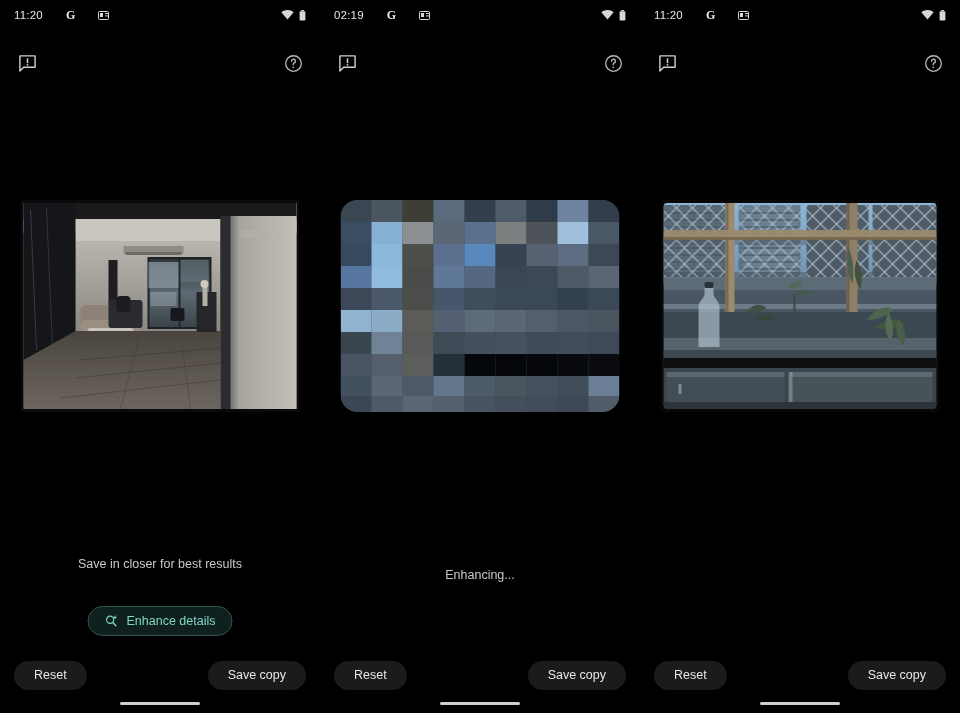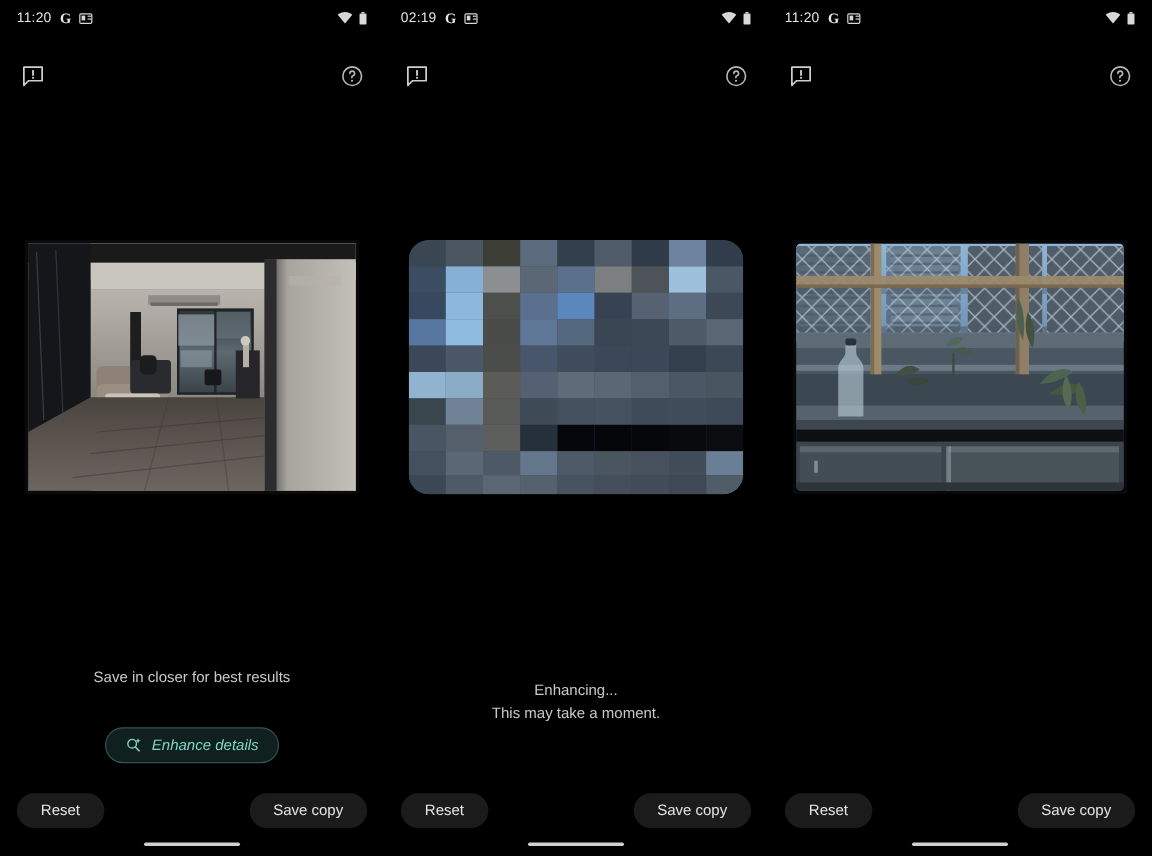--- a/index.html
+++ b/index.html
@@ -23,21 +23,21 @@
     overflow: hidden;
   }
 
   
   .statusbar {
     position: absolute; top: 0; left: 0;
     width: 320px; height: 30px;
     display: flex; align-items: center;
     padding: 0 14px;
   }
-  .sb-left { display: flex; align-items: center; gap: 7px; }
+  .sb-left { display: flex; align-items: center; gap: 23px; }
   .sb-time {
     color: #e6e6e6; font-size: 11.5px; letter-spacing: .2px;
   }
   .sb-g {
     color: #e8e8e8; font-size: 12px; font-weight: bold;
     font-family: "Liberation Serif", serif;
     line-height: 1;
   }
   .sb-card {
     width: 11px; height: 9px;
@@ -110,21 +110,20 @@
     height: 30px;
     display: inline-flex; align-items: center; gap: 8px;
     padding: 0 16px;
     border: 1px solid #2f5550;
     border-radius: 16px;
     background: #10201f;
     color: #7fd6c5;
     font-size: 12.5px;
     white-space: nowrap;
     cursor: pointer;
-    font-style: italic;
   }
   .enhance-btn svg { display: block; flex: 0 0 auto; }
 
   
   .actionbar {
     position: absolute;
     bottom: 23px; left: 0;
     width: 320px; height: 30px;
     display: flex; align-items: center;
     justify-content: space-between;
@@ -445,21 +444,20 @@
           <rect x="155" y="196" width="31" height="16" fill="#444f5b"></rect>
           <rect x="186" y="196" width="31" height="16" fill="#424d59"></rect>
           <rect x="217" y="196" width="31" height="16" fill="#3e4955"></rect>
           <rect x="248" y="196" width="31" height="16" fill="#505c68"></rect>
         </g>
       </svg>
     </div>
 
     <div class="hint double">
       <span>Enhancing...</span>
-      <span class="line2">This may take a moment.</span>
     </div>
 
     <div class="actionbar">
       <div class="pill">Reset</div>
       <div class="pill">Save copy</div>
     </div>
 
     <div class="navbar">
       <div class="nav-pill"></div>
     </div>

